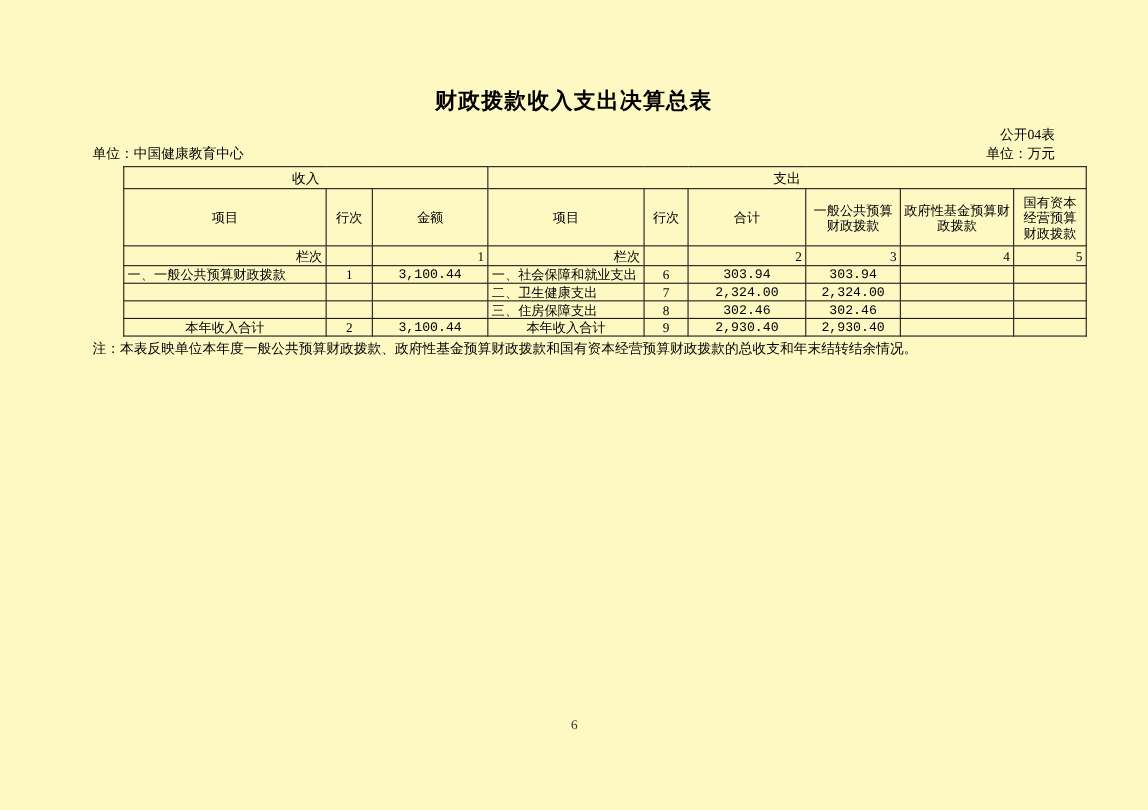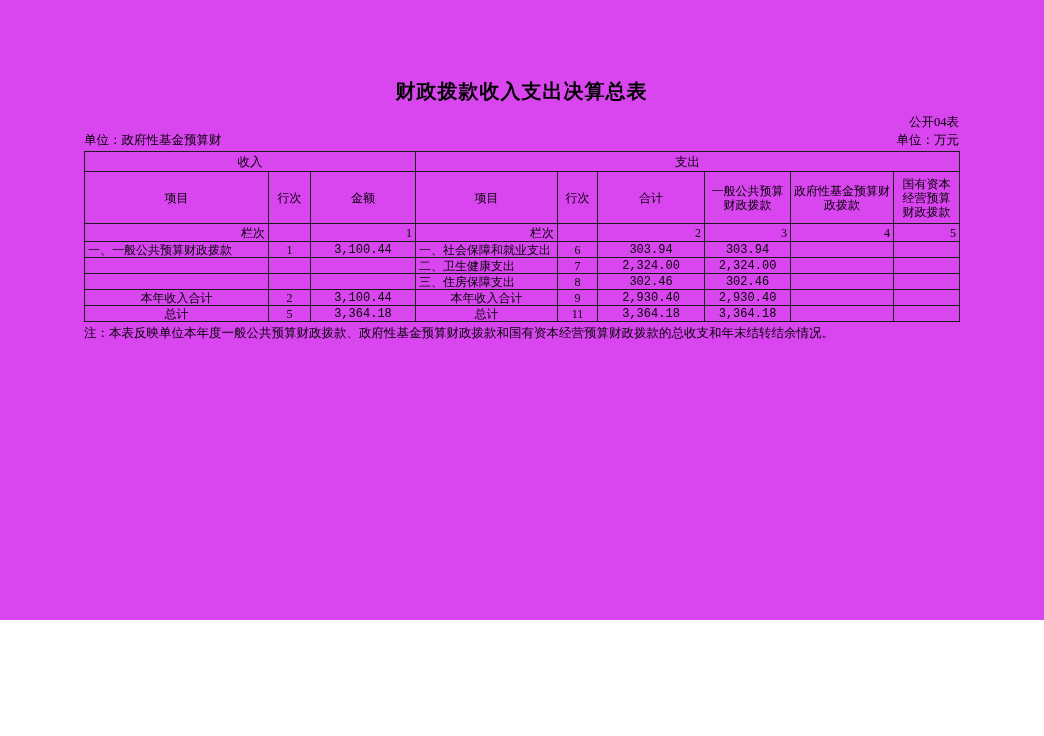--- a/index.html
+++ b/index.html
@@ -1,29 +1,29 @@
 <!DOCTYPE html>
 <html><head>
 <meta charset="utf-8">
 <style>
   * { margin:0; padding:0; box-sizing:border-box; }
   html,body { background:#fff; }
   .page {
-    width:1044px; height:620px; position:relative; background:#d946ef;
+    width:1044px; height:736px; position:relative; background:#fef9c3;
     font-family:"Liberation Serif","DejaVu Serif",serif; color:#000; overflow:hidden;
   }
   .content { position:absolute; left:84px; top:0; width:875px; }
   .doc-title {
     margin-top:78px; text-align:center;
     font-family:"Liberation Sans","DejaVu Sans",sans-serif;
     font-size:20px; font-weight:700; letter-spacing:1px;
   }
   .table-code { margin-top:9px; text-align:right; font-size:12.5px; line-height:16px; }
   .unit-row { margin-top:2px; display:flex; justify-content:space-between; font-size:12.5px; line-height:17px; }
-  table.budget { border-collapse:collapse; table-layout:fixed; width:875px; margin-top:2px; }
+  table.budget { border-collapse:collapse; table-layout:fixed; width:875px; margin-top:2px;margin-left:28px; }
   .budget td, .budget th {
     border:1px solid #1c1c1c; font-weight:normal; font-size:12px;
     line-height:14px; padding:0 3px; overflow:hidden;
   }
   tr.band td { height:20px; text-align:center; font-size:12.5px; padding:0; }
   tr.cols th { height:52px; text-align:center; }
   .wrap { white-space:pre-line; }
   tr.lane td { height:18px; text-align:right; }
   tr.data td { height:16px; white-space:nowrap; }
   .item { text-align:left; }
@@ -41,21 +41,21 @@
 <body>
 
 <div class="page">
   <div class="content">
 
     <div class="doc-title">财政拨款收入支出决算总表</div>
 
     <div class="table-code">公开04表</div>
 
     <div class="unit-row">
-      <span>单位：政府性基金预算财</span>
+      <span>单位：中国健康教育中心</span>
       <span>单位：万元</span>
     </div>
 
     <table class="budget">
       <colgroup>
         <col style="width:184px">
           <col style="width:42px">
           <col style="width:105px">
         <col style="width:142px">
           <col style="width:40px">
@@ -142,31 +142,20 @@
         <td class="ctr b">本年收入合计</td>
         <td class="ctr">9</td>
         <td class="num b">2,930.40</td>
         <td class="num b">2,930.40</td>
         <td class="num"></td>
         <td class="num"></td>
       </tr>
 
 
 
-      <tr class="data">
-        <td class="ctr b nbt nbl">总计</td>
-        <td class="ctr nbt">5</td>
-        <td class="num b">3,364.18</td>
-        <td class="ctr b nbt">总计</td>
-        <td class="ctr nbt">11</td>
-        <td class="num b nbt">3,364.18</td>
-        <td class="num b nbt">3,364.18</td>
-        <td class="num"></td>
-        <td class="num"></td>
-      </tr>
     </tbody>
       </table>
 
     <div class="note">注：本表反映单位本年度一般公共预算财政拨款、政府性基金预算财政拨款和国有资本经营预算财政拨款的总收支和年末结转结余情况。</div>
   </div>
 
   <div class="page-no">6</div>
 </div>
 
 </body></html>

